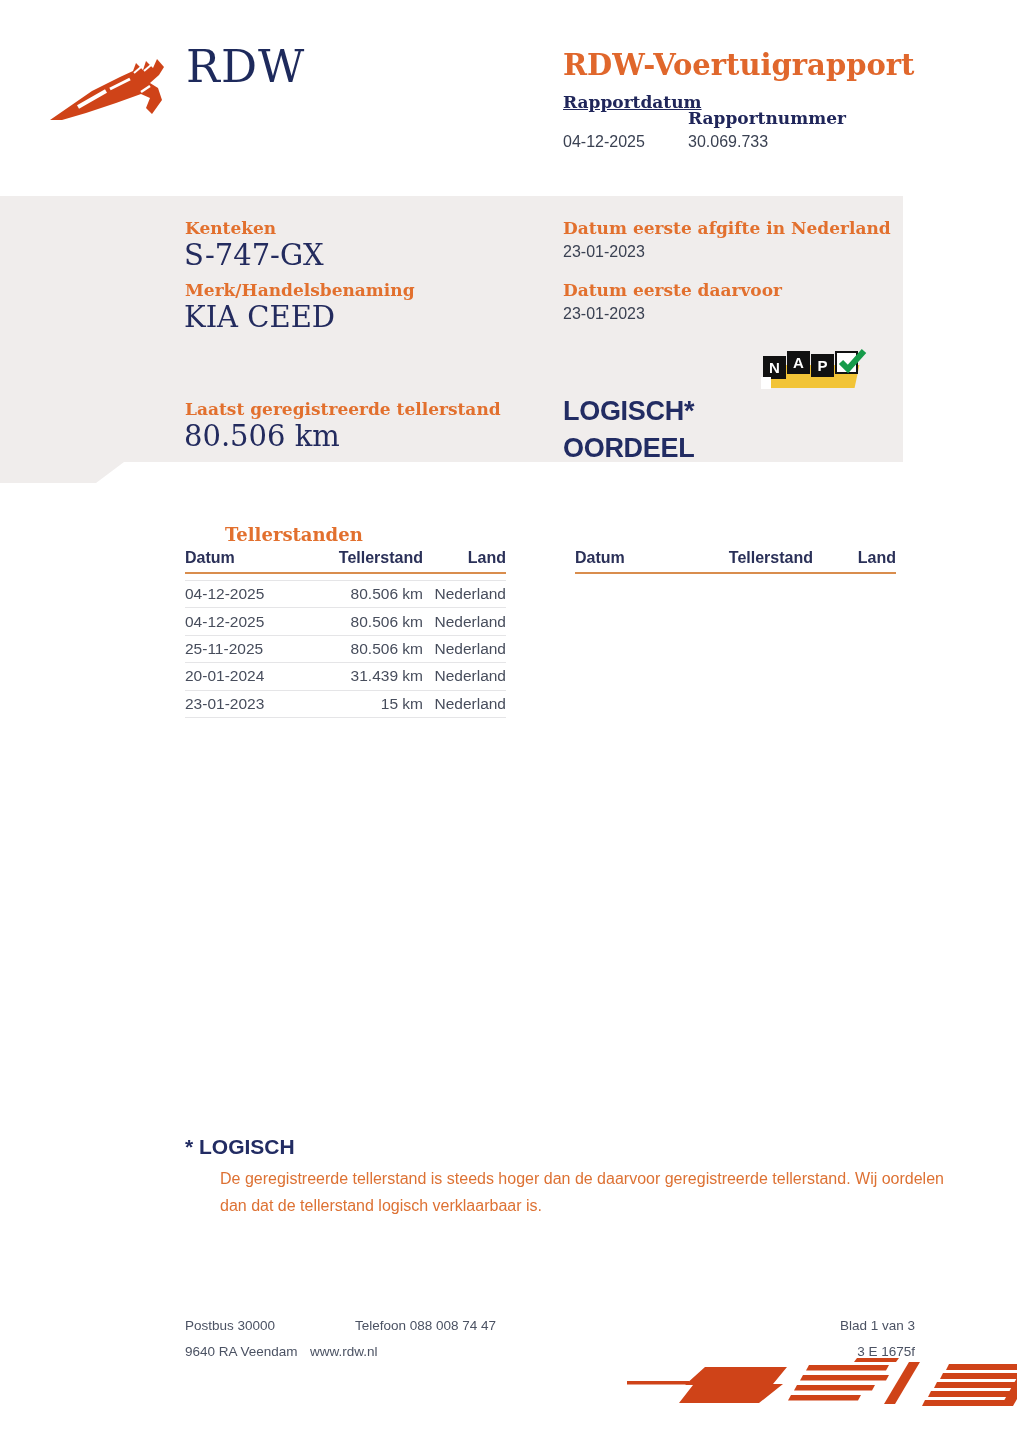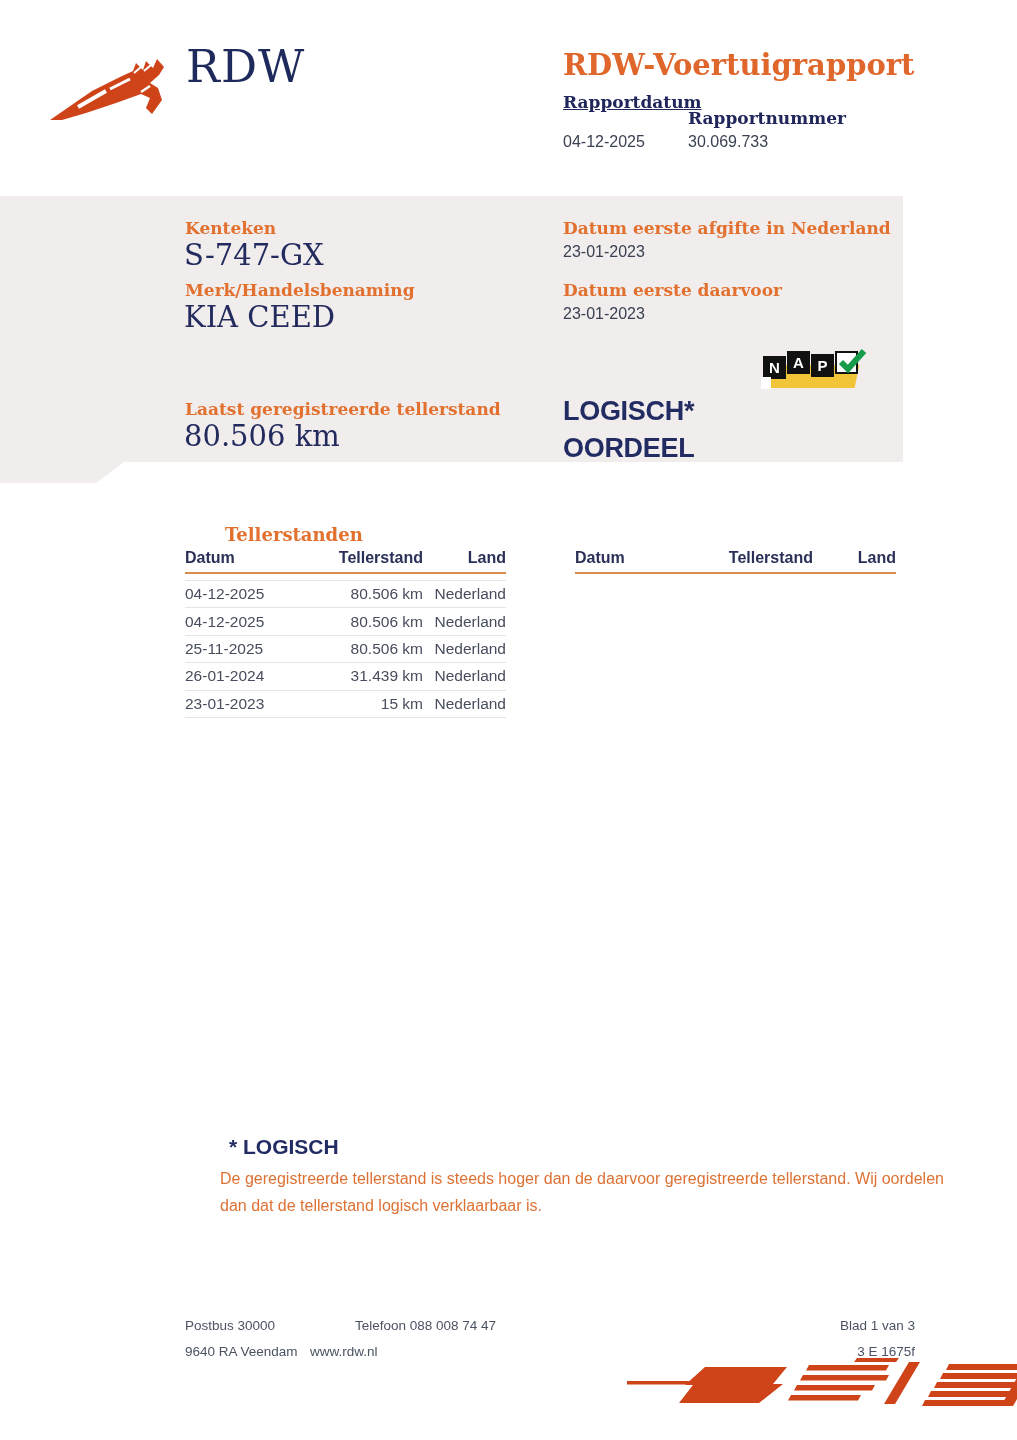--- a/index.html
+++ b/index.html
@@ -167,41 +167,41 @@
         <div>04-12-2025</div>
         <div class="col-r">80.506 km</div>
         <div class="col-r">Nederland</div>
       </div>
       <div class="row">
         <div>25-11-2025</div>
         <div class="col-r">80.506 km</div>
         <div class="col-r">Nederland</div>
       </div>
       <div class="row">
-        <div>26-01-2024</div>
+        <div>20-01-2024</div>
         <div class="col-r">31.439 km</div>
         <div class="col-r">Nederland</div>
       </div>
       <div class="row">
         <div>23-01-2023</div>
         <div class="col-r">15 km</div>
         <div class="col-r">Nederland</div>
       </div>
     </div>
   </div>
 
   <div class="abs mtable" style="left:575px; top:549px;">
     <div class="thead">
       <div>Datum</div>
       <div class="col-r">Tellerstand</div>
       <div class="col-r">Land</div>
     </div>
   </div>
 
-  <div class="abs note-heading" style="left:185px; top:1135px;margin-left:44px;">
+  <div class="abs note-heading" style="left:185px; top:1135px;">
     <span>*</span>
     <span>LOGISCH</span>
   </div>
   <div class="abs note-text" style="left:185px; top:1165px;margin-left:35px;">De geregistreerde tellerstand is steeds hoger dan de daarvoor geregistreerde tellerstand. Wij oordelen dan dat de tellerstand logisch verklaarbaar is.</div>
 
   <div class="abs foot" style="left:185px; top:1318px;">Postbus 30000</div>
   <div class="abs foot" style="left:310px; top:1318px;margin-left:45px;">Telefoon 088 008 74 47</div>
   <div class="abs foot" style="right:102px; top:1318px;">Blad 1 van 3</div>
   <div class="abs foot" style="left:185px; top:1344px;">9640 RA Veendam</div>
   <div class="abs foot" style="left:310px; top:1344px;">www.rdw.nl</div>

